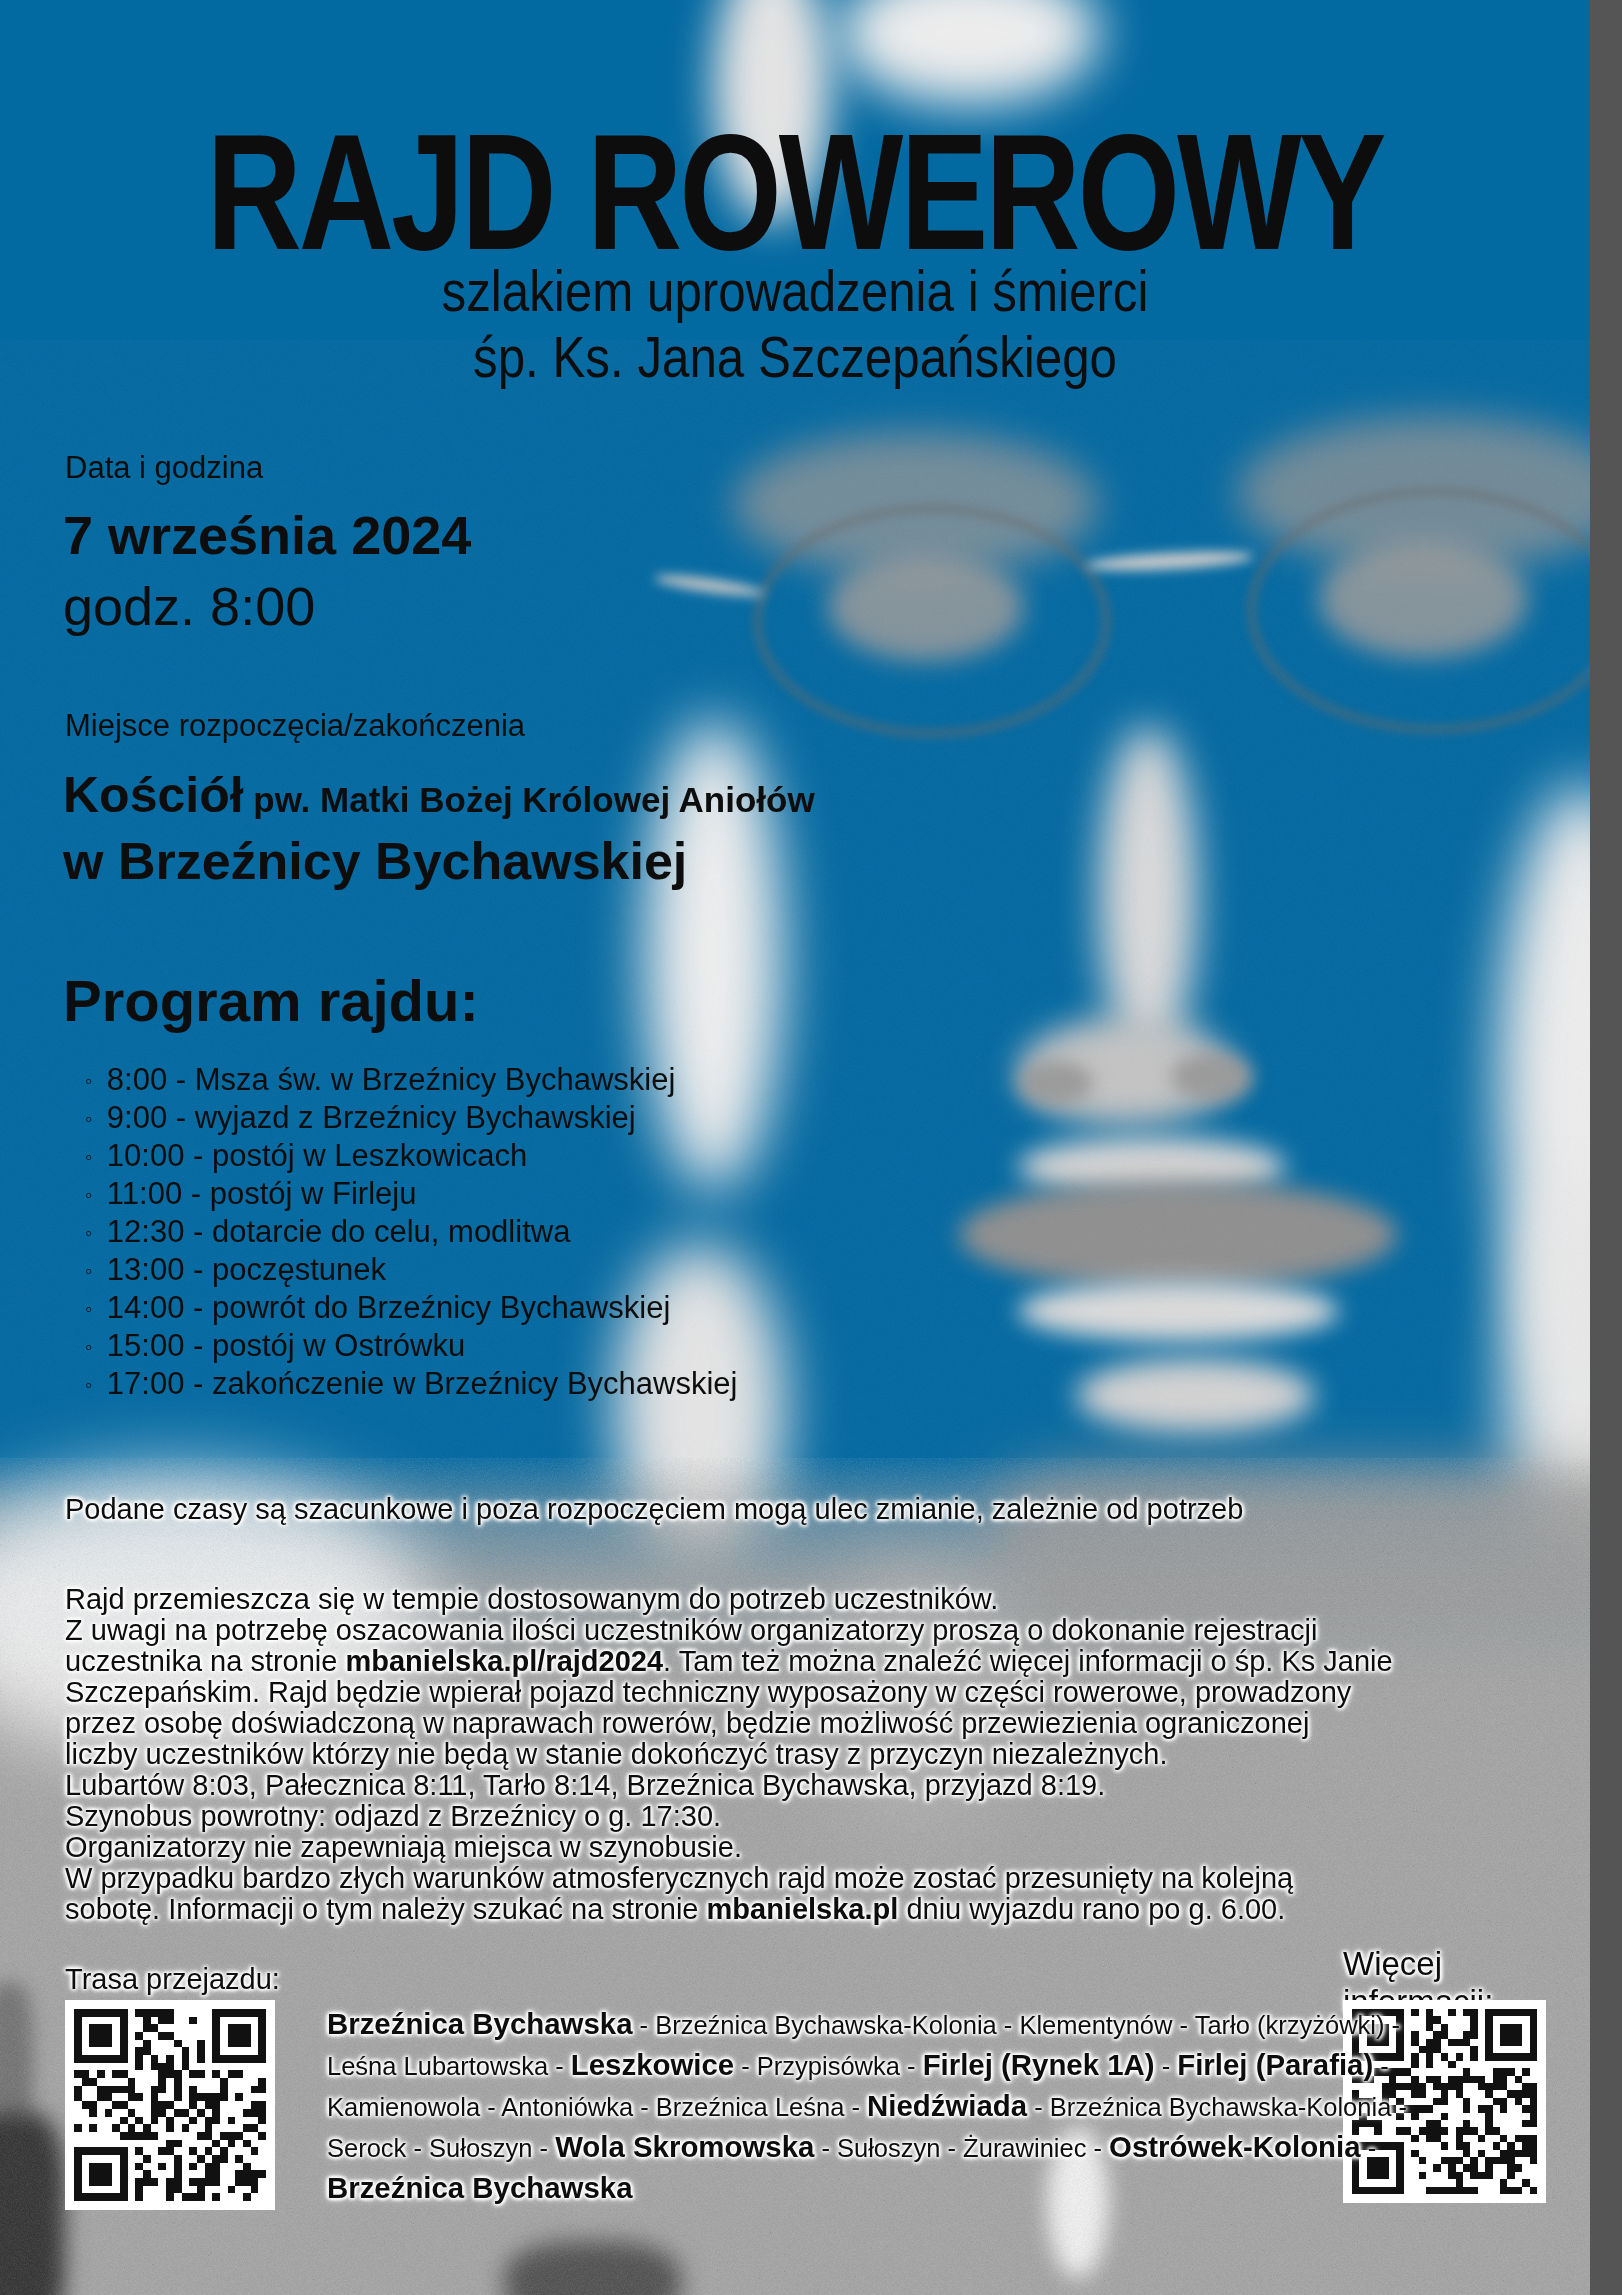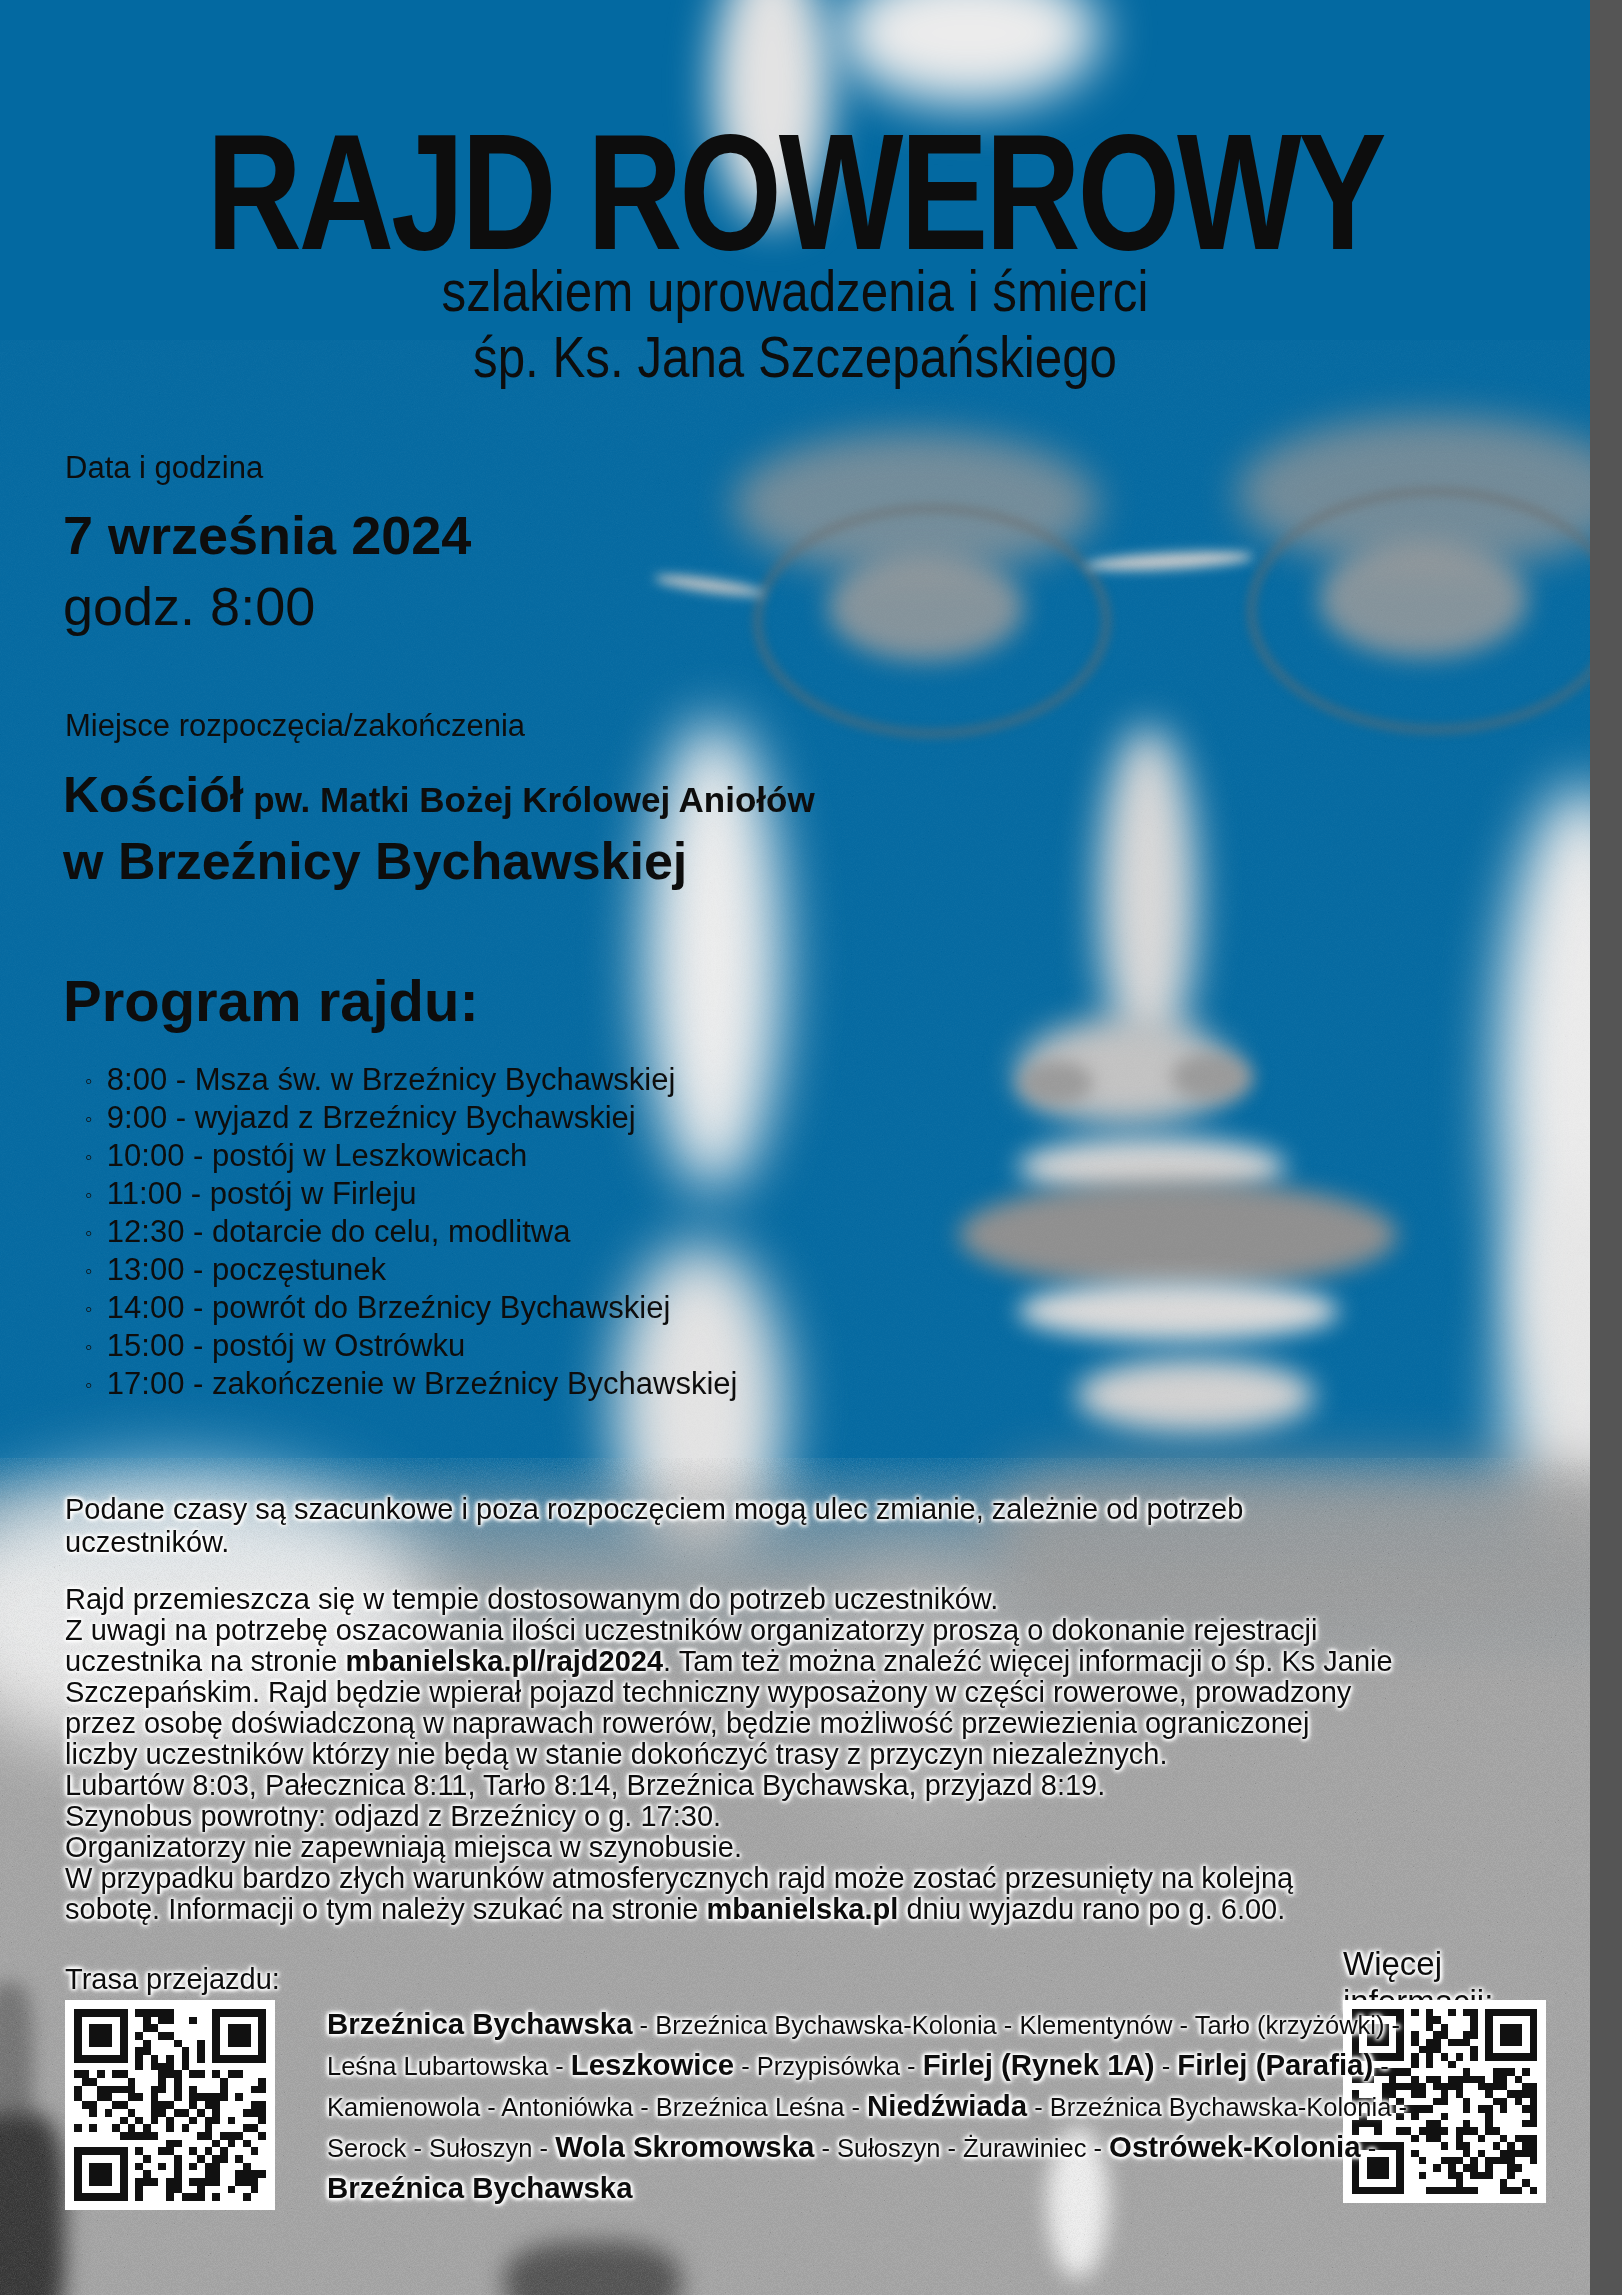--- a/index.html
+++ b/index.html
@@ -155,21 +155,20 @@
       <li><span class="bullet">◦</span><span>11:00 - postój w Firleju</span></li>
       <li><span class="bullet">◦</span><span>12:30 - dotarcie do celu, modlitwa</span></li>
       <li><span class="bullet">◦</span><span>13:00 - poczęstunek</span></li>
       <li><span class="bullet">◦</span><span>14:00 - powrót do Brzeźnicy Bychawskiej</span></li>
       <li><span class="bullet">◦</span><span>15:00 - postój w Ostrówku</span></li>
       <li><span class="bullet">◦</span><span>17:00 - zakończenie w Brzeźnicy Bychawskiej</span></li>
     </ul>
 
   <div class="abs txt halo" id="note">
       <div>Podane czasy są szacunkowe i poza rozpoczęciem mogą ulec zmianie, zależnie od potrzeb</div>
-      <div>uczestników.</div>
     </div>
   <div class="abs txt halo" id="body-block">
       <div><span>Rajd przemieszcza się w tempie dostosowanym do potrzeb uczestników.</span></div>
       <div><span>Z uwagi na potrzebę oszacowania ilości uczestników organizatorzy proszą o dokonanie rejestracji</span></div>
       <div><span>uczestnika na stronie </span><b>mbanielska.pl/rajd2024</b><span>. Tam też można znaleźć więcej informacji o śp. Ks Janie</span></div>
       <div><span>Szczepańskim. Rajd będzie wpierał pojazd techniczny wyposażony w części rowerowe, prowadzony</span></div>
       <div><span>przez osobę doświadczoną w naprawach rowerów, będzie możliwość przewiezienia ograniczonej</span></div>
       <div><span>liczby uczestników którzy nie będą w stanie dokończyć trasy z przyczyn niezależnych.</span></div>
       <div><span>Lubartów 8:03, Pałecznica 8:11, Tarło 8:14, Brzeźnica Bychawska, przyjazd 8:19.</span></div>
       <div><span>Szynobus powrotny: odjazd z Brzeźnicy o g. 17:30.</span></div>

